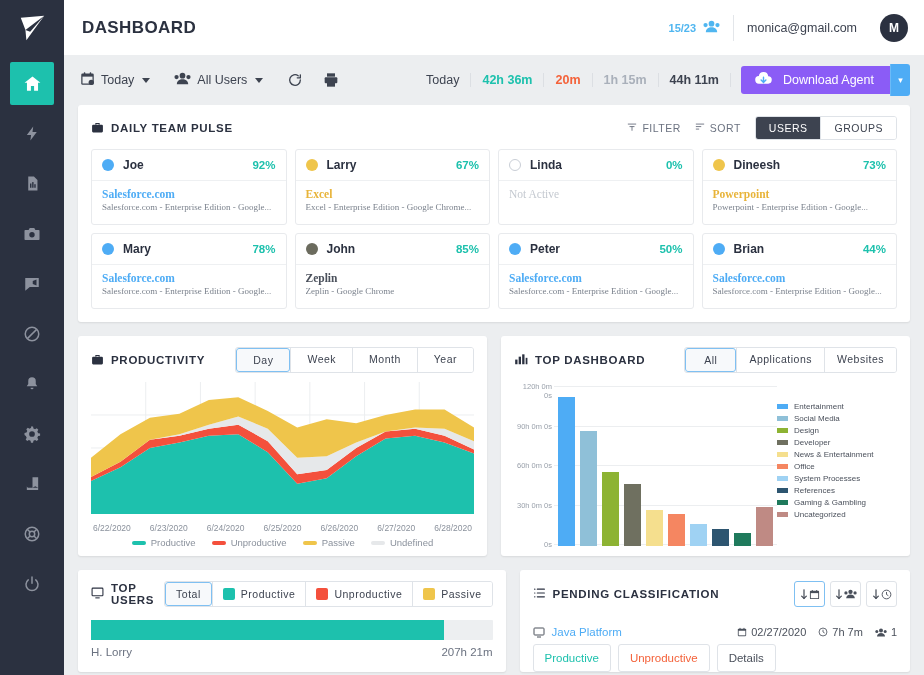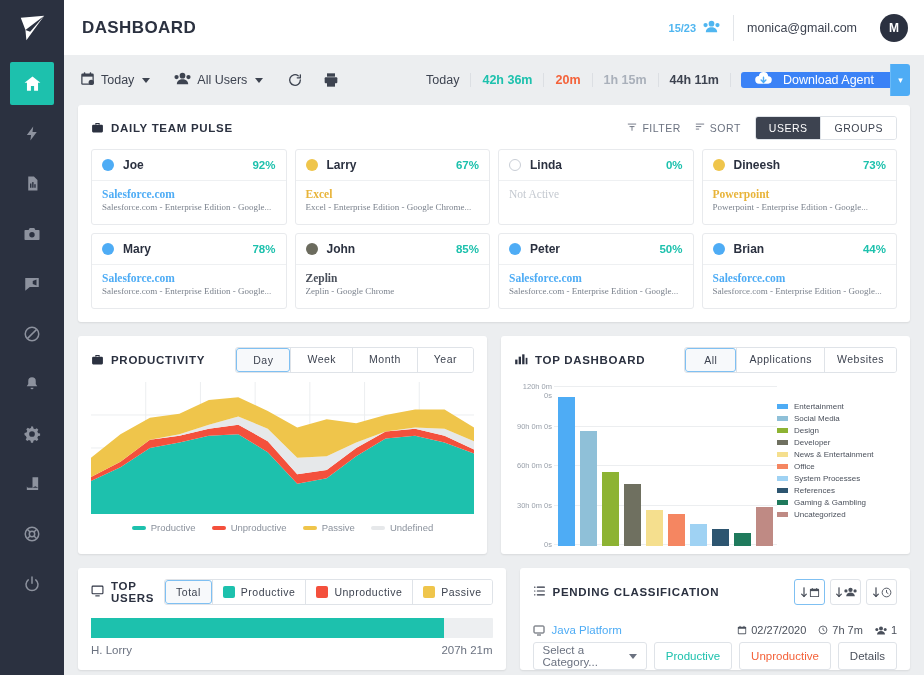--- a/index.html
+++ b/index.html
@@ -65,22 +65,22 @@
   .icon-btn { color: #3d4350; margin-right: 20px; cursor: pointer; display:flex; }
   .toolbar-right { margin-left: auto; display: flex; align-items: center; }
   .tsum { padding: 0 11px; font-size: 12.5px; font-weight: bold; border-right: 1px solid #dcdfe3; line-height: 14px; }
   .tsum:last-of-type { border-right: none; }
   .tsum.lbl { color: #3d4350; font-weight: normal; border-right: 1px solid #dcdfe3;}
   .tsum.prod { color: #1dc1ad; }
   .tsum.unprod { color: #f4623a; }
   .tsum.passive { color: #a9b0ba; }
   .tsum.total { color: #3d4350; }
   .dl-btn {
-    display: flex; align-items: center; gap: 10px; background: #3b82f6; color: #fff;
-    height: 16px; padding: 0 16px 0 13px; border-radius: 3px 0 0 3px;
+    display: flex; align-items: center; gap: 10px; background: #8b5cf6; color: #fff;
+    height: 28px; padding: 0 16px 0 13px; border-radius: 3px 0 0 3px;
     font-size: 12.5px; margin-left: 10px; cursor: pointer;
   }
   .dl-caret {
     background: #4eacf5; color: #fff; width: 20px; height: 32px; border-radius: 0 3px 3px 0;
     display: flex; align-items: center; justify-content: center;
     border-left: 1px solid #6cbbf7; cursor: pointer;
   }
 
   
   .content { flex: 1 1 auto; padding: 0 14px 14px 14px; overflow: hidden; }
@@ -498,20 +498,29 @@
                 <line x1="278.57142857142856" y1="0" x2="278.57142857142856" y2="132" stroke="#eceef0" stroke-width="1"></line>
                 <line x1="334.2857142857143" y1="0" x2="334.2857142857143" y2="132" stroke="#eceef0" stroke-width="1"></line>
                 <line x1="0" y1="33" x2="390" y2="33" stroke="#eceef0" stroke-width="1"></line>
                 <line x1="0" y1="66" x2="390" y2="66" stroke="#eceef0" stroke-width="1"></line>
                 <line x1="0" y1="99" x2="390" y2="99" stroke="#eceef0" stroke-width="1"></line>
                 <path d="M0 99.01717855283707 L30 85.27433628318585 L60 66.03435710567413 L90 60.53722019781364 L120 53.665799062988015 L150 52.29151483602291 L180 70.1572097865695 L210 101.76574700676731 L240 96.26861009890682 L270 74.28006246746486 L300 56.41436751691826 L330 53.665799062988015 L360 60.53722019781364 L390 71.53149401353463 L390 132 L360 132 L330 132 L300 132 L270 132 L240 132 L210 132 L180 132 L150 132 L120 132 L90 132 L60 132 L30 132 L0 132 Z" fill="#1dc1ad"></path>
                 <path d="M0 94.8943258719417 L30 79.77719937532535 L60 57.78865174388339 L90 53.665799062988015 L120 46.79437792816242 L150 42.67152524726704 L180 59.16293597084851 L210 92.14575741801146 L240 88.02290473711608 L270 66.03435710567413 L300 49.542946382092666 L330 46.79437792816242 L360 53.665799062988015 L390 67.40864133263925 L390 71.53149401353463 L360 60.53722019781364 L330 53.665799062988015 L300 56.41436751691826 L270 74.28006246746486 L240 96.26861009890682 L210 101.76574700676731 L180 70.1572097865695 L150 52.29151483602291 L120 53.665799062988015 L90 60.53722019781364 L60 66.03435710567413 L30 85.27433628318585 L0 99.01717855283707 Z" fill="#f4503c"></path>
                 <path d="M0 94.8943258719417 L30 79.77719937532535 L60 57.78865174388339 L90 52.29151483602291 L120 42.67152524726704 L150 34.425819885476315 L180 46.79437792816242 L210 75.65434669442999 L240 74.28006246746486 L270 60.53722019781364 L300 49.542946382092666 L330 45.42009370119729 L360 46.79437792816242 L390 59.16293597084851 L390 67.40864133263925 L360 53.665799062988015 L330 46.79437792816242 L300 49.542946382092666 L270 66.03435710567413 L240 88.02290473711608 L210 92.14575741801146 L180 59.16293597084851 L150 42.67152524726704 L120 46.79437792816242 L90 53.665799062988015 L60 57.78865174388339 L30 79.77719937532535 L0 94.8943258719417 Z" fill="#e6e8ea"></path>
                 <path d="M0 75.65434669442999 L30 52.29151483602291 L60 35.80010411244143 L90 31.67725143154607 L120 17.934409161894834 L150 15.185840707964601 L180 28.92868297761582 L210 45.42009370119729 L240 37.17438833940655 L270 41.297241020301925 L300 33.0515356585112 L330 27.554398750650705 L360 27.554398750650705 L390 45.42009370119729 L390 59.16293597084851 L360 46.79437792816242 L330 45.42009370119729 L300 49.542946382092666 L270 60.53722019781364 L240 74.28006246746486 L210 75.65434669442999 L180 46.79437792816242 L150 34.425819885476315 L120 42.67152524726704 L90 52.29151483602291 L60 57.78865174388339 L30 79.77719937532535 L0 94.8943258719417 Z" fill="#efc54b"></path>
               </svg>
+            <div class="xaxis" id="prod-xaxis">
+                <span>6/22/2020</span>
+                <span>6/23/2020</span>
+                <span>6/24/2020</span>
+                <span>6/25/2020</span>
+                <span>6/26/2020</span>
+                <span>6/27/2020</span>
+                <span>6/28/2020</span>
+              </div>
             <div class="legend-row" id="prod-legend">
                 <div class="lg">
                   <i class="lg-bar" style="background:#1dc1ad"></i>
                   <span>Productive</span>
                 </div>
                 <div class="lg">
                   <i class="lg-bar" style="background:#f4503c"></i>
                   <span>Unproductive</span>
                 </div>
                 <div class="lg">
@@ -748,24 +757,20 @@
                       </svg>7h 7m</span>
                     <span><svg width="12" height="9" viewBox="0 0 24 18" fill="#4a505b">
                         <circle cx="12" cy="5" r="4"></circle>
                         <path d="M4 17 c0-4.4 3.6-7 8-7 s8 2.6 8 7 Z"></path>
                         <circle cx="3.6" cy="7" r="3"></circle>
                         <circle cx="20.4" cy="7" r="3"></circle>
                       </svg>1</span>
                   </span>
                 </div>
                 <div class="pend-ctl">
-                  <div class="select">
-                    <span>Select a Category...</span>
-                    <i class="caret"></i>
-                  </div>
                   <div class="pill prod">Productive</div>
                   <div class="pill unprod">Unproductive</div>
                   <div class="pill det">Details</div>
                 </div>
               </div>
             </div>
         </div>
       </div>
 
     </div>

